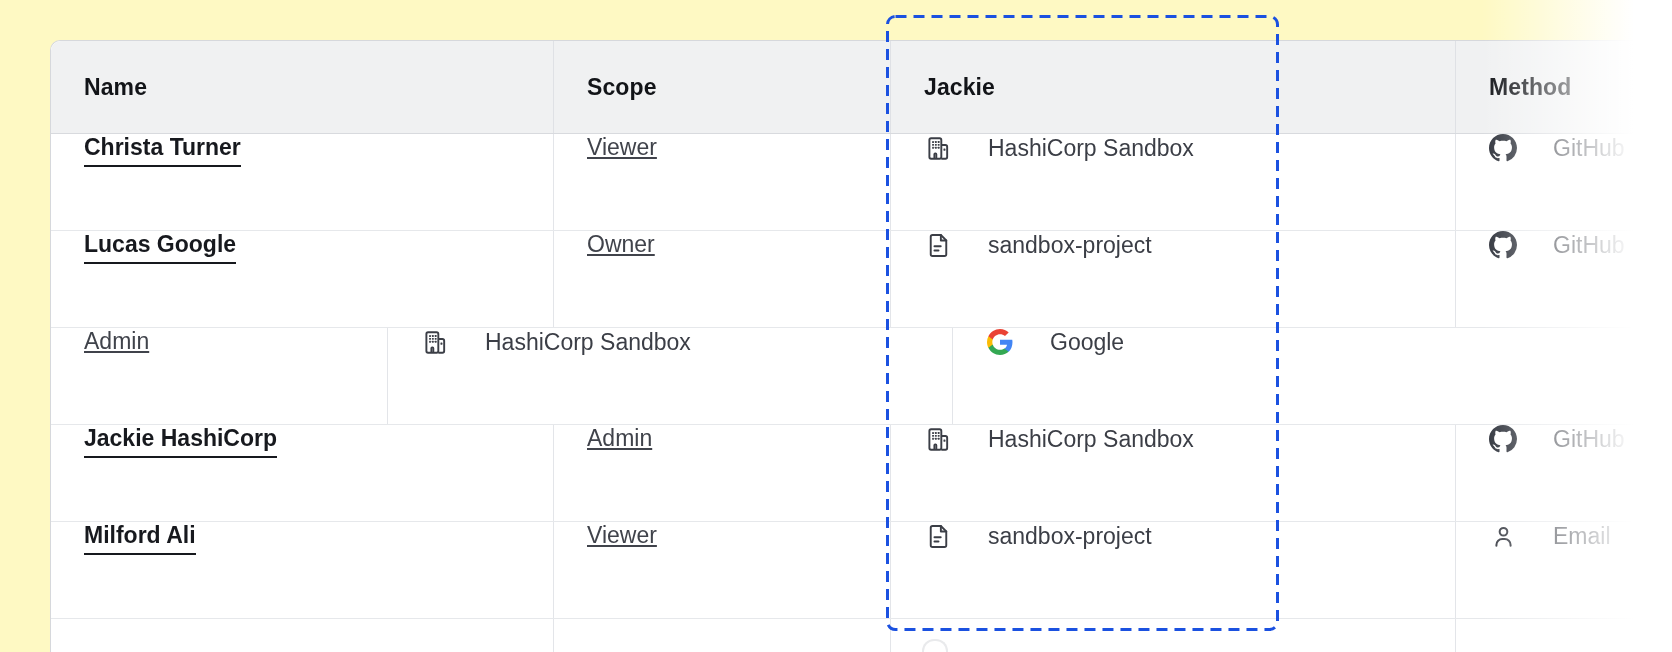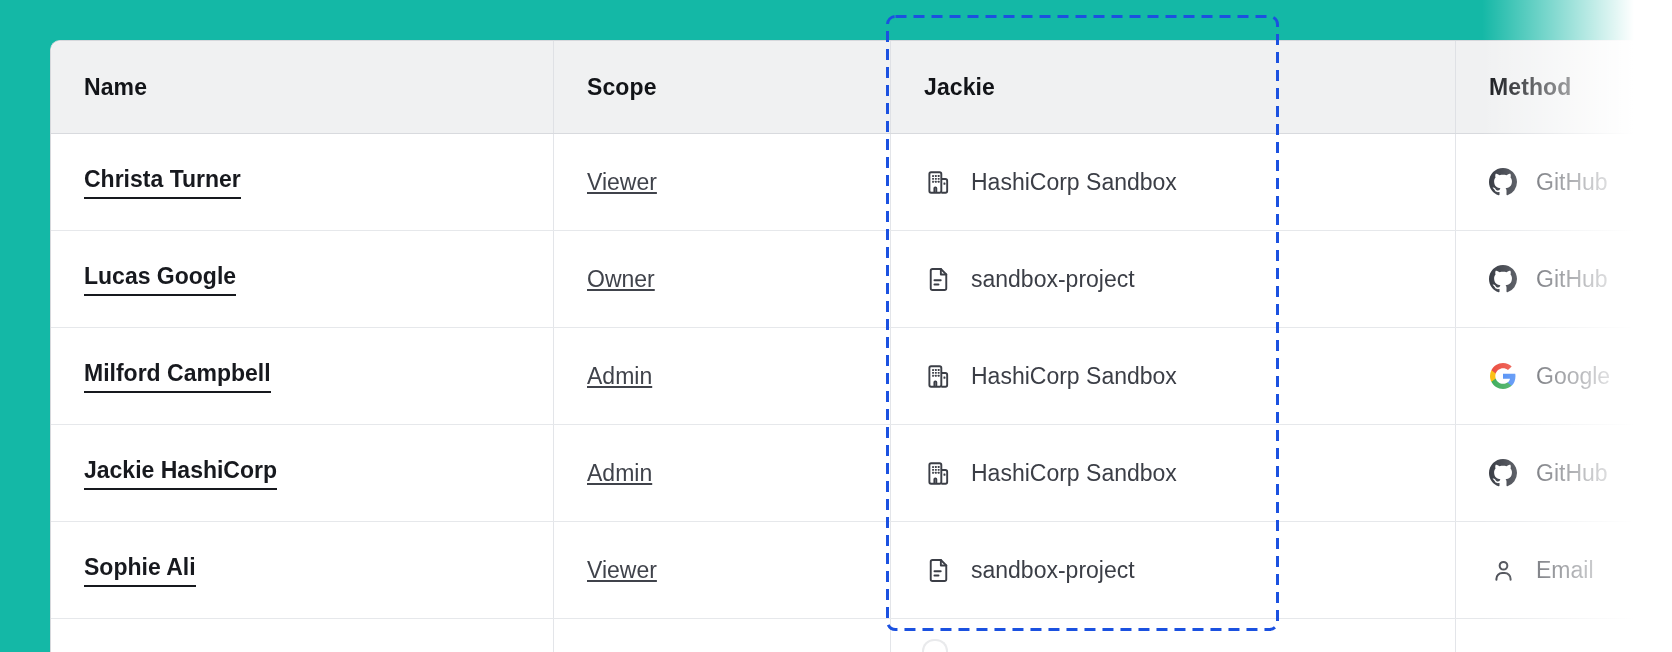--- a/index.html
+++ b/index.html
@@ -2,21 +2,21 @@
 <html><head>
 <meta charset="utf-8">
 <style>
   html, body { margin: 0; padding: 0; }
   body { font-family: "Liberation Sans", "DejaVu Sans", sans-serif; }
 
   .screen {
     position: relative;
     width: 1672px;
     height: 652px;
-    background: #14b8a6;
+    background: #fef9c3;
     overflow: hidden;
   }
 
   
   .members-table {
     position: absolute;
     left: 50px;
     top: 40px;
     width: 1700px;            
     border-top: 1px solid #d6d8dc;
@@ -48,21 +48,21 @@
     border-bottom: 1px solid #e6e8eb;
     background: #ffffff;
   }
   .tr-partial {
     display: flex;
     height: 40px;            
     background: #ffffff;
   }
   .td {
     display: flex;
-    align-items: center;
+    align-items: flex-start;
     padding-left: 33px;
     box-sizing: border-box;
     border-right: 1px solid #e3e5e9;
     font-size: 23px;
     color: #3b3e46;
   }
   .col-name   { width: 503px; }
   .col-role   { width: 337px; }
   .col-scope  { width: 565px; }
   .col-method { width: 295px; border-right: none; }
@@ -70,21 +70,21 @@
   .name-link {
     color: #17191e;
     font-weight: 600;
     text-decoration: none;
     border-bottom: 2px solid #17191e;
     padding-bottom: 4px;
     cursor: pointer;
   }
   .role-text { color: #40434b; text-decoration: underline; }
 
-  .cell-with-icon { display: flex; align-items: center; gap: 19px; }
+  .cell-with-icon { display: flex; align-items: center; gap: 36px; }
   .cell-icon { display: inline-flex; width: 28px; height: 28px; align-items: center; justify-content: center; }
   .cell-icon svg { display: block; }
 
   
   .scope-highlight {
     position: absolute;
     left: 886px;
     top: 15px;
     z-index: 6;
     pointer-events: none;
@@ -197,23 +197,20 @@
               <svg width="28" height="28" viewBox="0 0 16 16" fill="#30343d">
                 <path d="M8 0C3.58 0 0 3.58 0 8c0 3.54 2.29 6.53 5.47 7.59.4.07.55-.17.55-.38 0-.19-.01-.82-.01-1.49-2.01.37-2.53-.49-2.69-.94-.09-.23-.48-.94-.82-1.13-.28-.15-.68-.52-.01-.53.63-.01 1.08.58 1.23.82.72 1.21 1.87.87 2.33.66.07-.52.28-.87.51-1.07-1.78-.2-3.64-.89-3.64-3.95 0-.87.31-1.59.82-2.15-.08-.2-.36-1.02.08-2.12 0 0 .67-.21 2.2.82.64-.18 1.32-.27 2-.27s1.36.09 2 .27c1.53-1.04 2.2-.82 2.2-.82.44 1.1.16 1.92.08 2.12.51.56.82 1.27.82 2.15 0 3.07-1.87 3.75-3.65 3.95.29.25.54.73.54 1.48 0 1.07-.01 1.93-.01 2.2 0 .21.15.46.55.38A8.01 8.01 0 0 0 16 8c0-4.42-3.58-8-8-8z"></path>
               </svg>
             </span>
             <span>GitHub</span>
           </span>
         </div>
     </div>
 
     <div class="tr">
-      <div class="td col-name">
-          <a class="name-link">Milford Campbell</a>
-        </div>
       <div class="td col-role">
           <span class="role-text">Admin</span>
         </div>
       <div class="td col-scope">
           <span class="cell-with-icon">
             <span class="cell-icon">
               <svg width="27" height="27" viewBox="0 0 24 24" fill="none" stroke="#3b3e46" stroke-width="1.7">
                 <rect x="3.9" y="2.9" width="10.6" height="18.2" rx="1.5"></rect>
                 <path d="M14.5 8.9h3.6c.9 0 1.6.72 1.6 1.6v9.1c0 .83-.67 1.5-1.5 1.5h-3.7"></path>
                 <g fill="#3b3e46" stroke="none">
@@ -287,21 +284,21 @@
                 <path d="M8 0C3.58 0 0 3.58 0 8c0 3.54 2.29 6.53 5.47 7.59.4.07.55-.17.55-.38 0-.19-.01-.82-.01-1.49-2.01.37-2.53-.49-2.69-.94-.09-.23-.48-.94-.82-1.13-.28-.15-.68-.52-.01-.53.63-.01 1.08.58 1.23.82.72 1.21 1.87.87 2.33.66.07-.52.28-.87.51-1.07-1.78-.2-3.64-.89-3.64-3.95 0-.87.31-1.59.82-2.15-.08-.2-.36-1.02.08-2.12 0 0 .67-.21 2.2.82.64-.18 1.32-.27 2-.27s1.36.09 2 .27c1.53-1.04 2.2-.82 2.2-.82.44 1.1.16 1.92.08 2.12.51.56.82 1.27.82 2.15 0 3.07-1.87 3.75-3.65 3.95.29.25.54.73.54 1.48 0 1.07-.01 1.93-.01 2.2 0 .21.15.46.55.38A8.01 8.01 0 0 0 16 8c0-4.42-3.58-8-8-8z"></path>
               </svg>
             </span>
             <span>GitHub</span>
           </span>
         </div>
     </div>
 
     <div class="tr">
       <div class="td col-name">
-          <a class="name-link">Sophie Ali</a>
+          <a class="name-link">Milford Ali</a>
         </div>
       <div class="td col-role">
           <span class="role-text">Viewer</span>
         </div>
       <div class="td col-scope">
           <span class="cell-with-icon">
             <span class="cell-icon">
               <svg width="27" height="27" viewBox="0 0 24 24" fill="none" stroke="#3b3e46" stroke-width="1.7" stroke-linecap="round" stroke-linejoin="round">
                 <path d="M14.1 2.7H6.7c-.9 0-1.6.72-1.6 1.6v15.4c0 .88.7 1.6 1.6 1.6h10.6c.9 0 1.6-.72 1.6-1.6V7.5z"></path>
                 <path d="M14.1 2.7v4.8h4.8"></path>

